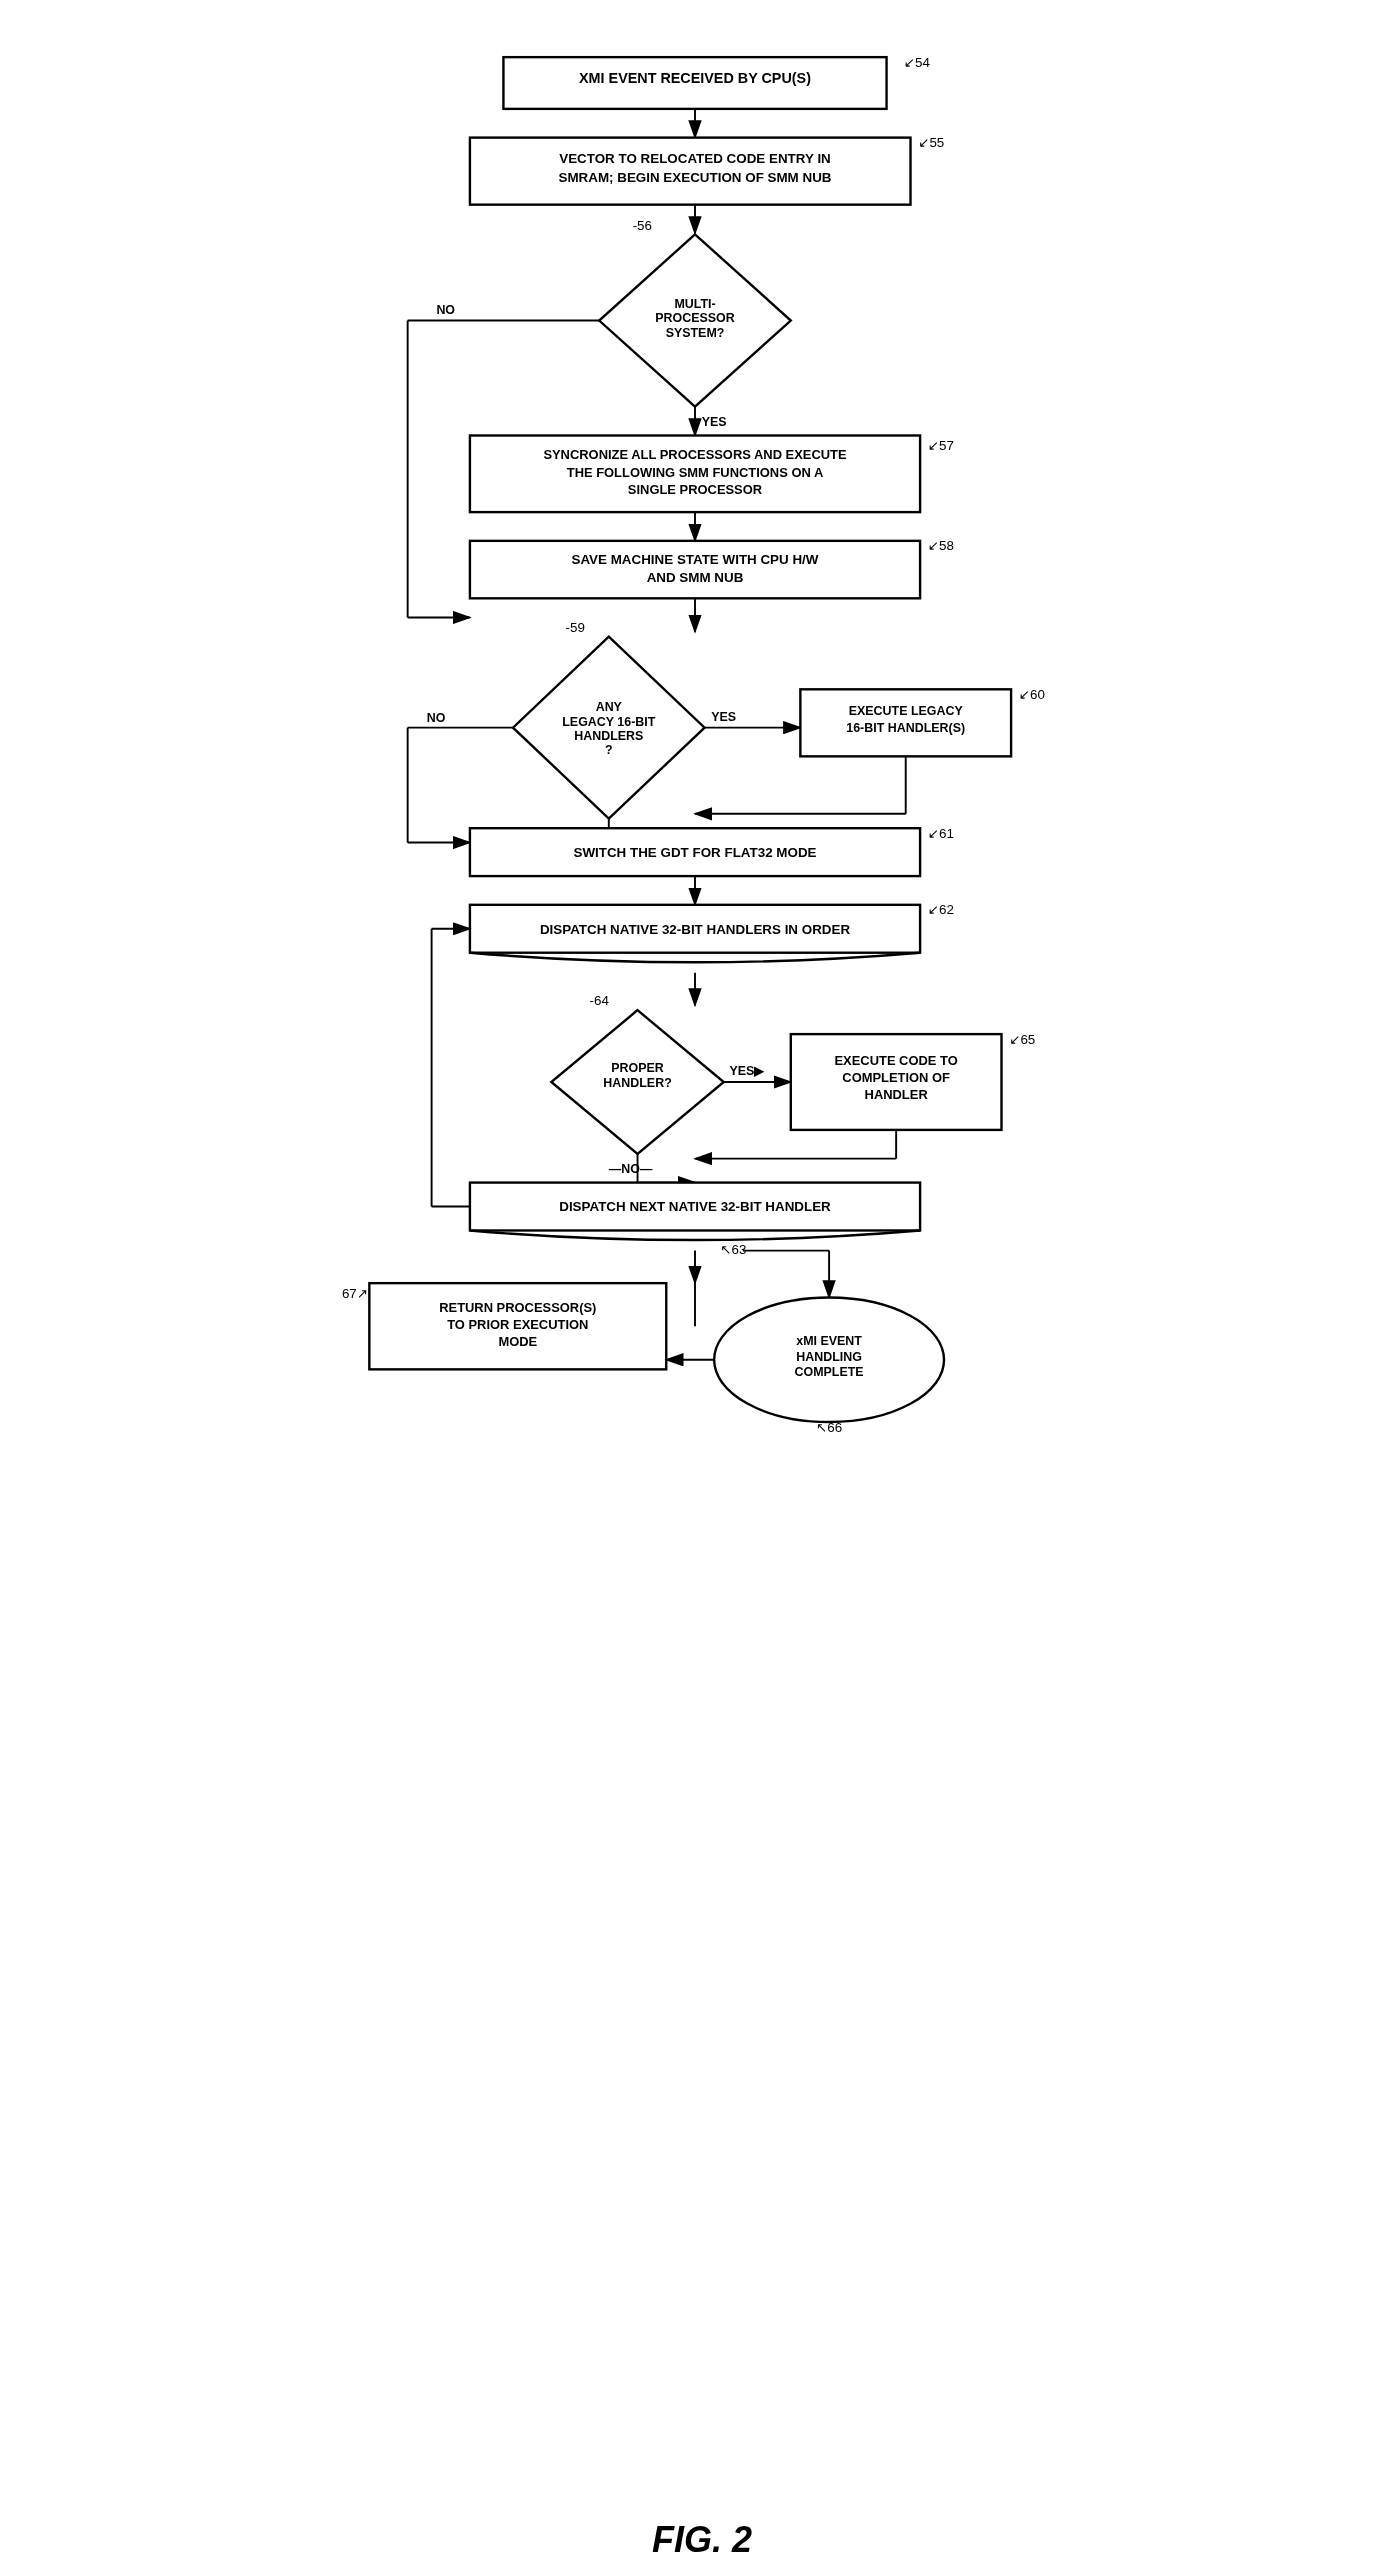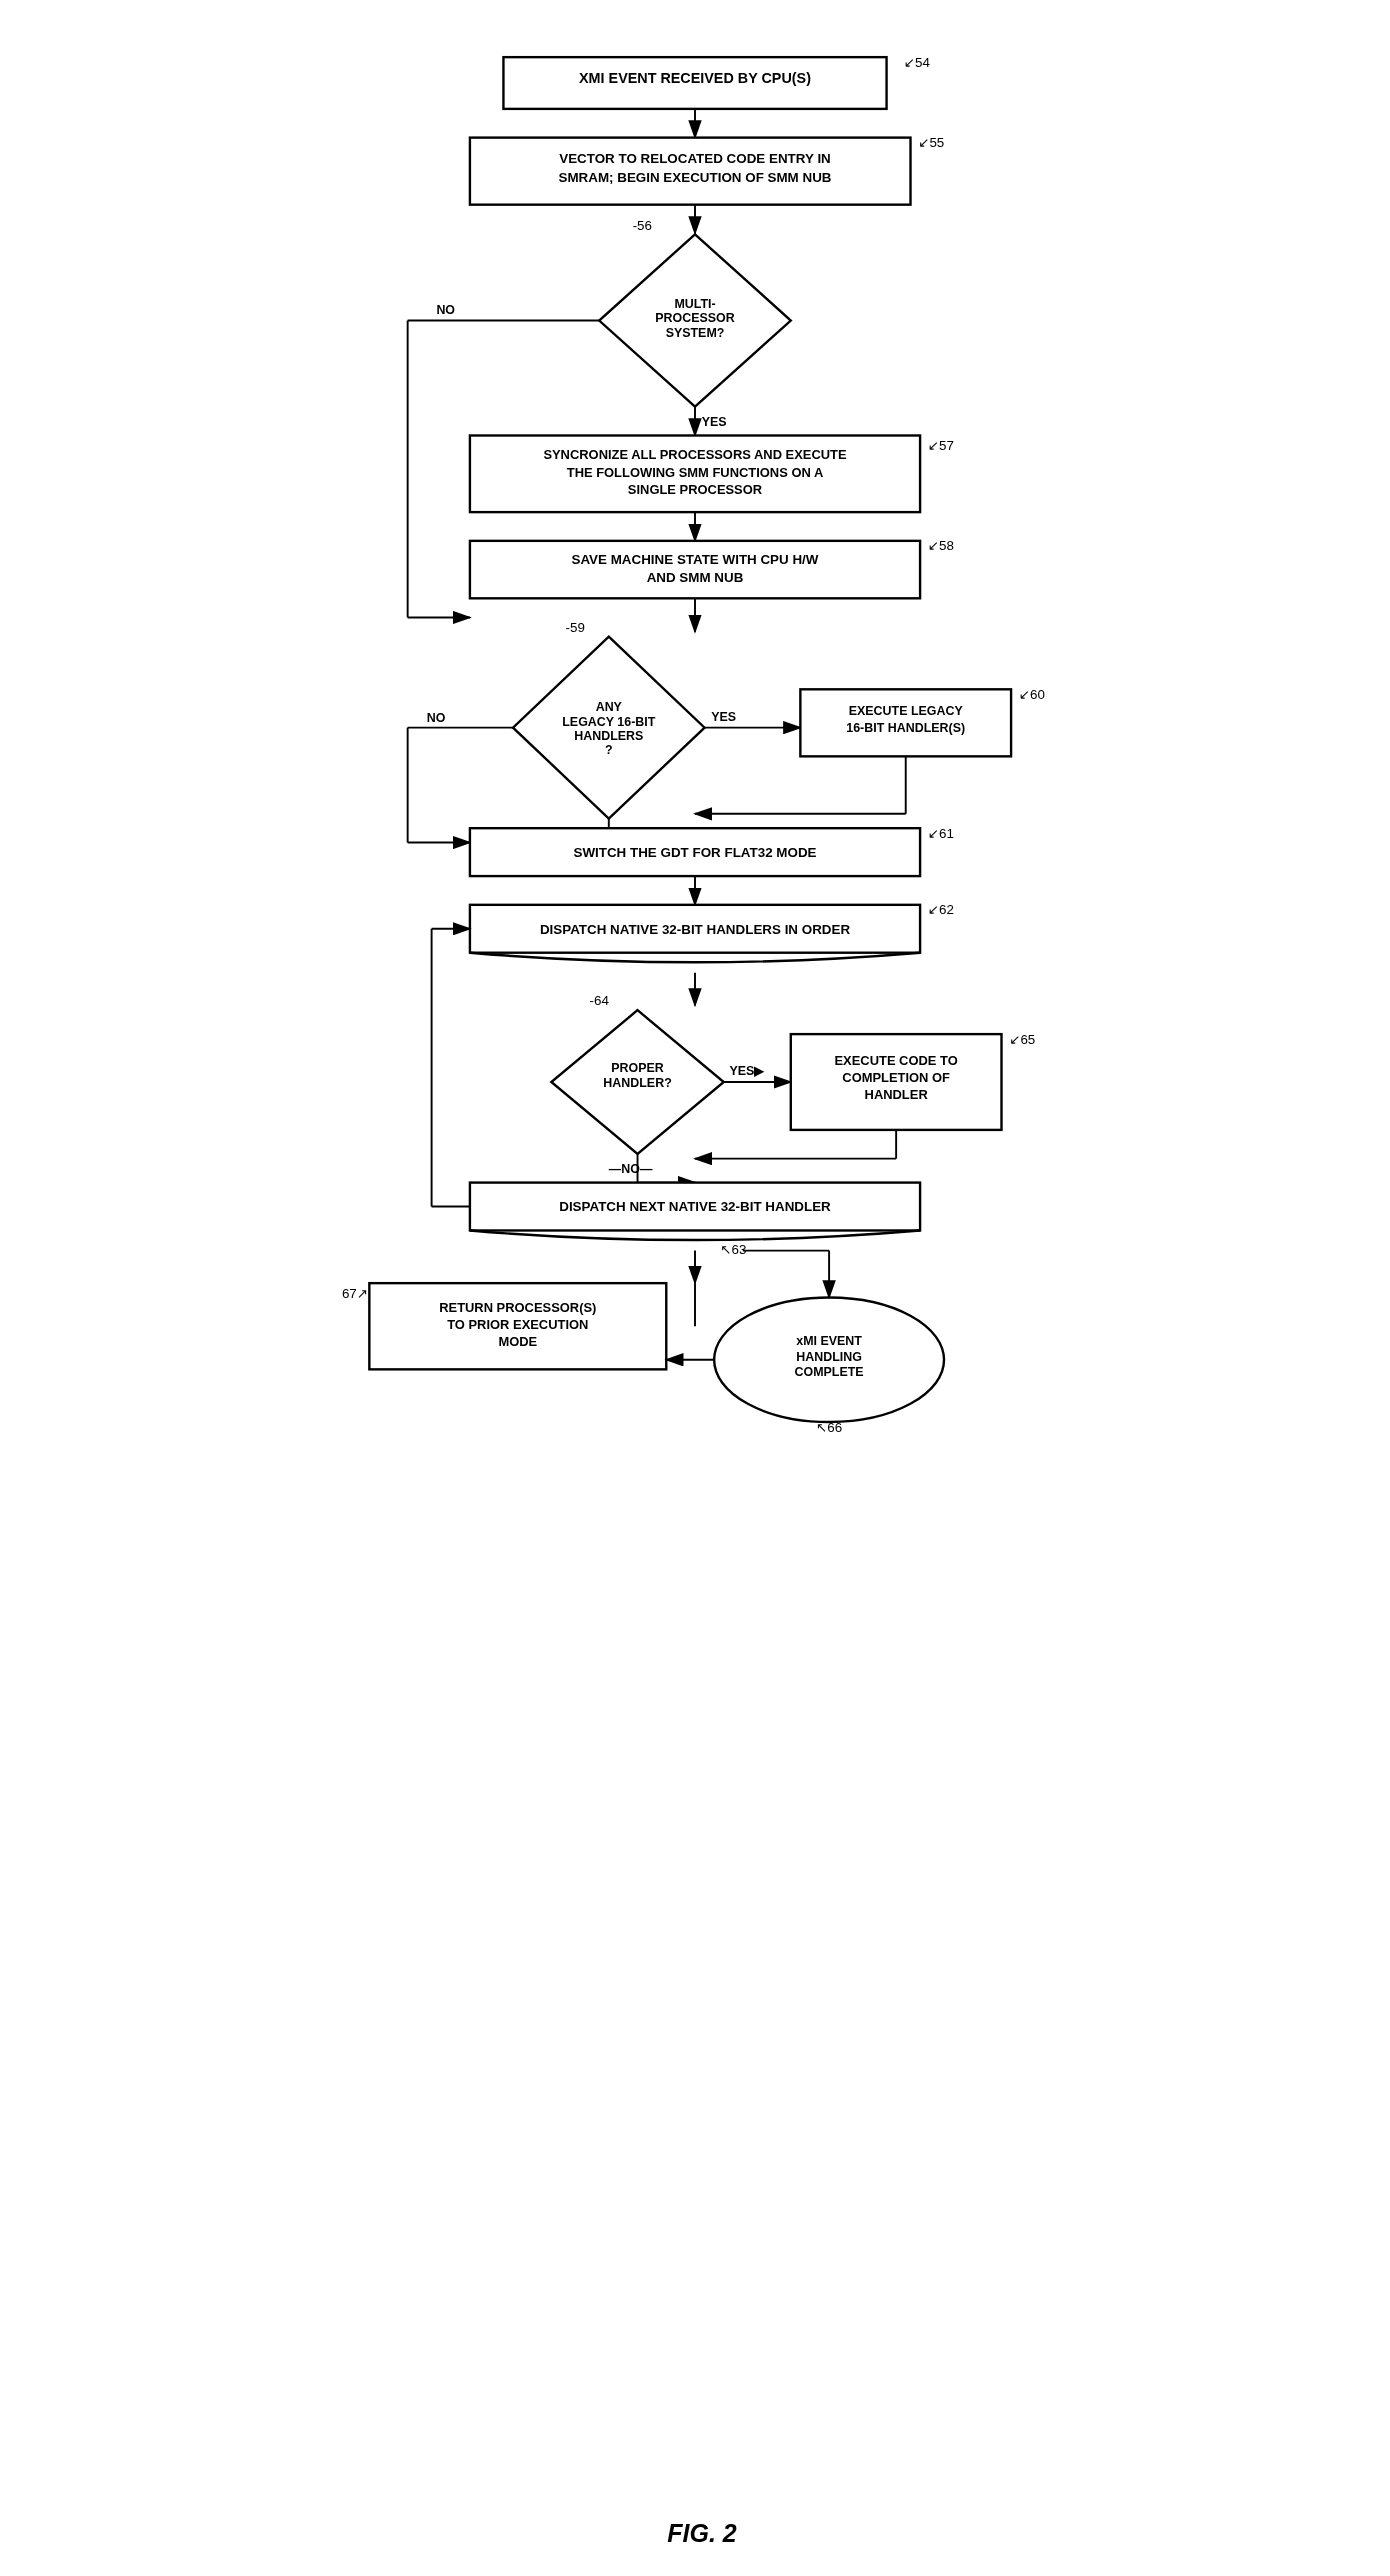--- a/index.html
+++ b/index.html
@@ -16,21 +16,21 @@
 
     .flowchart {
       position: relative;
       width: 862px;
       display: flex;
       flex-direction: column;
       align-items: center;
     }
 
     .fig-title {
-      font-size: 25px;
+      font-size: 36px;
       font-weight: bold;
       font-style: italic;
       font-family: Arial, sans-serif;
       margin-top: 29px;
       margin-left: 14px;
     }
 
     
     svg {
       overflow: visible;

